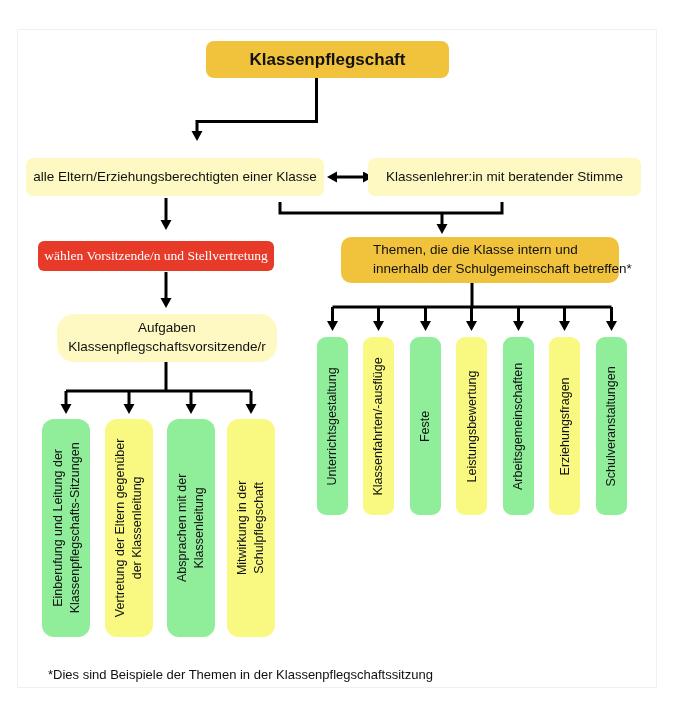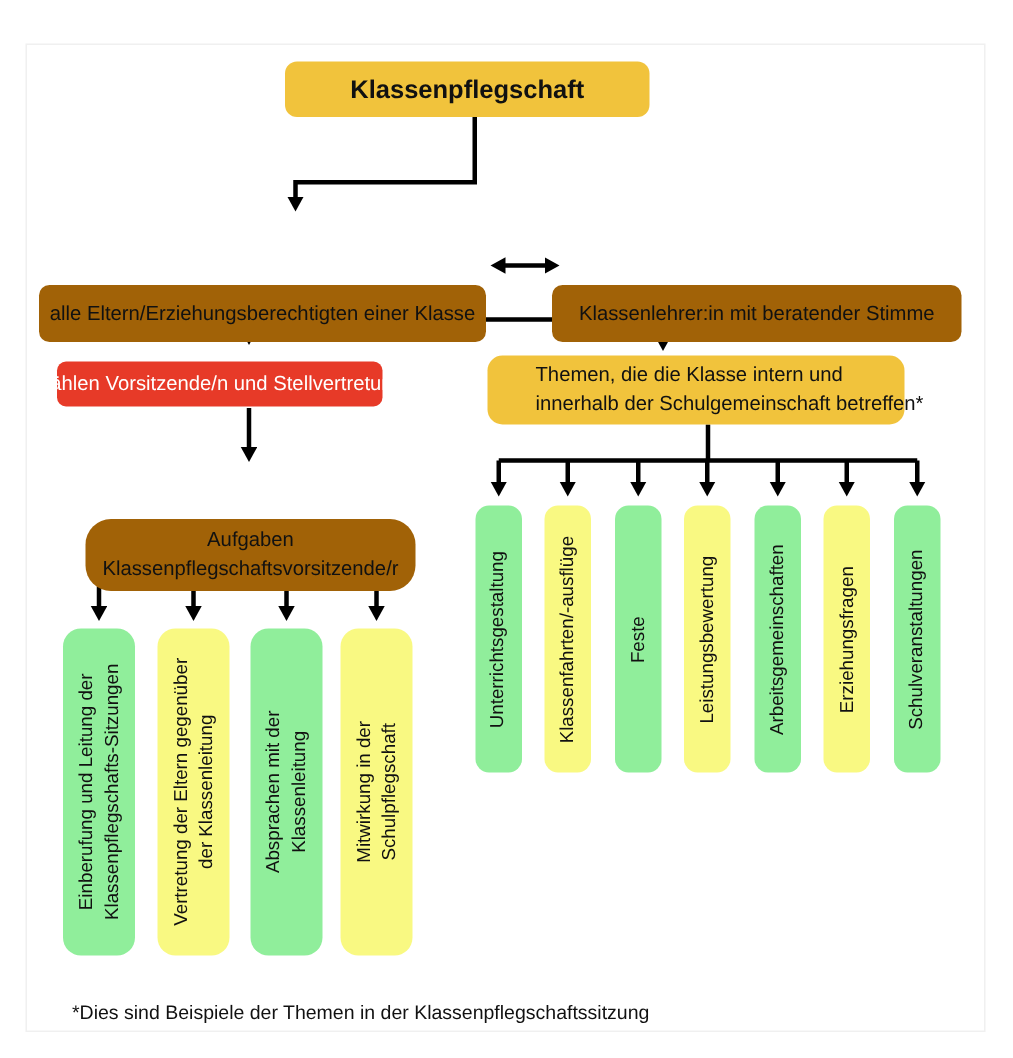--- a/index.html
+++ b/index.html
@@ -2,30 +2,30 @@
 <html><head>
 <meta charset="utf-8">
 <style>
   html,body{margin:0;padding:0;background:#fff;}
   body{font-family:"Liberation Sans",sans-serif;color:#111;}
   .canvas{position:relative;width:675px;height:705px;background:#fff;overflow:hidden;}
   .frame{position:absolute;left:17px;top:29px;width:638px;height:657px;border:1px solid #f0f0f0;background:#fff;}
   .wires{position:absolute;left:0;top:0;width:675px;height:705px;}
   .node{position:absolute;display:flex;align-items:center;justify-content:center;
         box-sizing:border-box;font-size:13.5px;line-height:1.4;text-align:center;white-space:pre;}
-  .gold{background:#F1C33C;}
-  .green{background:#a16207;margin-top:32px;}
+  .gold{background:#F1C33C;margin-left:16px;}
+  .green{background:#fef9c3;}
   .red{background:#E73A28;color:#fff;}
   .lgreen{background:#90EE9B;}
   .pyellow{background:#F9F982;}
   .title-box{left:190px;top:41px;width:243px;height:37px;border-radius:8px;
              font-size:17px;font-weight:bold;}
   .eltern-box{left:26px;top:158px;width:298px;height:38px;border-radius:7px;}
   .lehrer-box{left:368px;top:158px;width:273px;height:38px;border-radius:7px;}
-  .waehlen-box{left:38px;top:241px;width:217px;height:30px;border-radius:6px;}
+  .waehlen-box{left:38px;top:241px;width:236px;height:30px;border-radius:6px;font-family:Liberation Serif, serif;}
   .themen-box{left:325px;top:237px;width:278px;height:46px;border-radius:10px;
               justify-content:flex-start;padding-left:32px;text-align:left;}
   .aufgaben-box{left:57px;top:314px;width:220px;height:48px;border-radius:17px;}
   .vbox{position:absolute;border-radius:12px;display:flex;align-items:center;justify-content:center;}
   .task{top:419px;width:48px;height:218px;}
   .topic{top:337px;width:31px;height:178px;border-radius:9px;}
   .vtext{transform:rotate(-90deg);white-space:pre;text-align:center;
          font-size:12.5px;line-height:1.35;color:#111;}
   .footnote{position:absolute;left:48px;top:667px;font-size:13px;color:#111;}
 </style>

